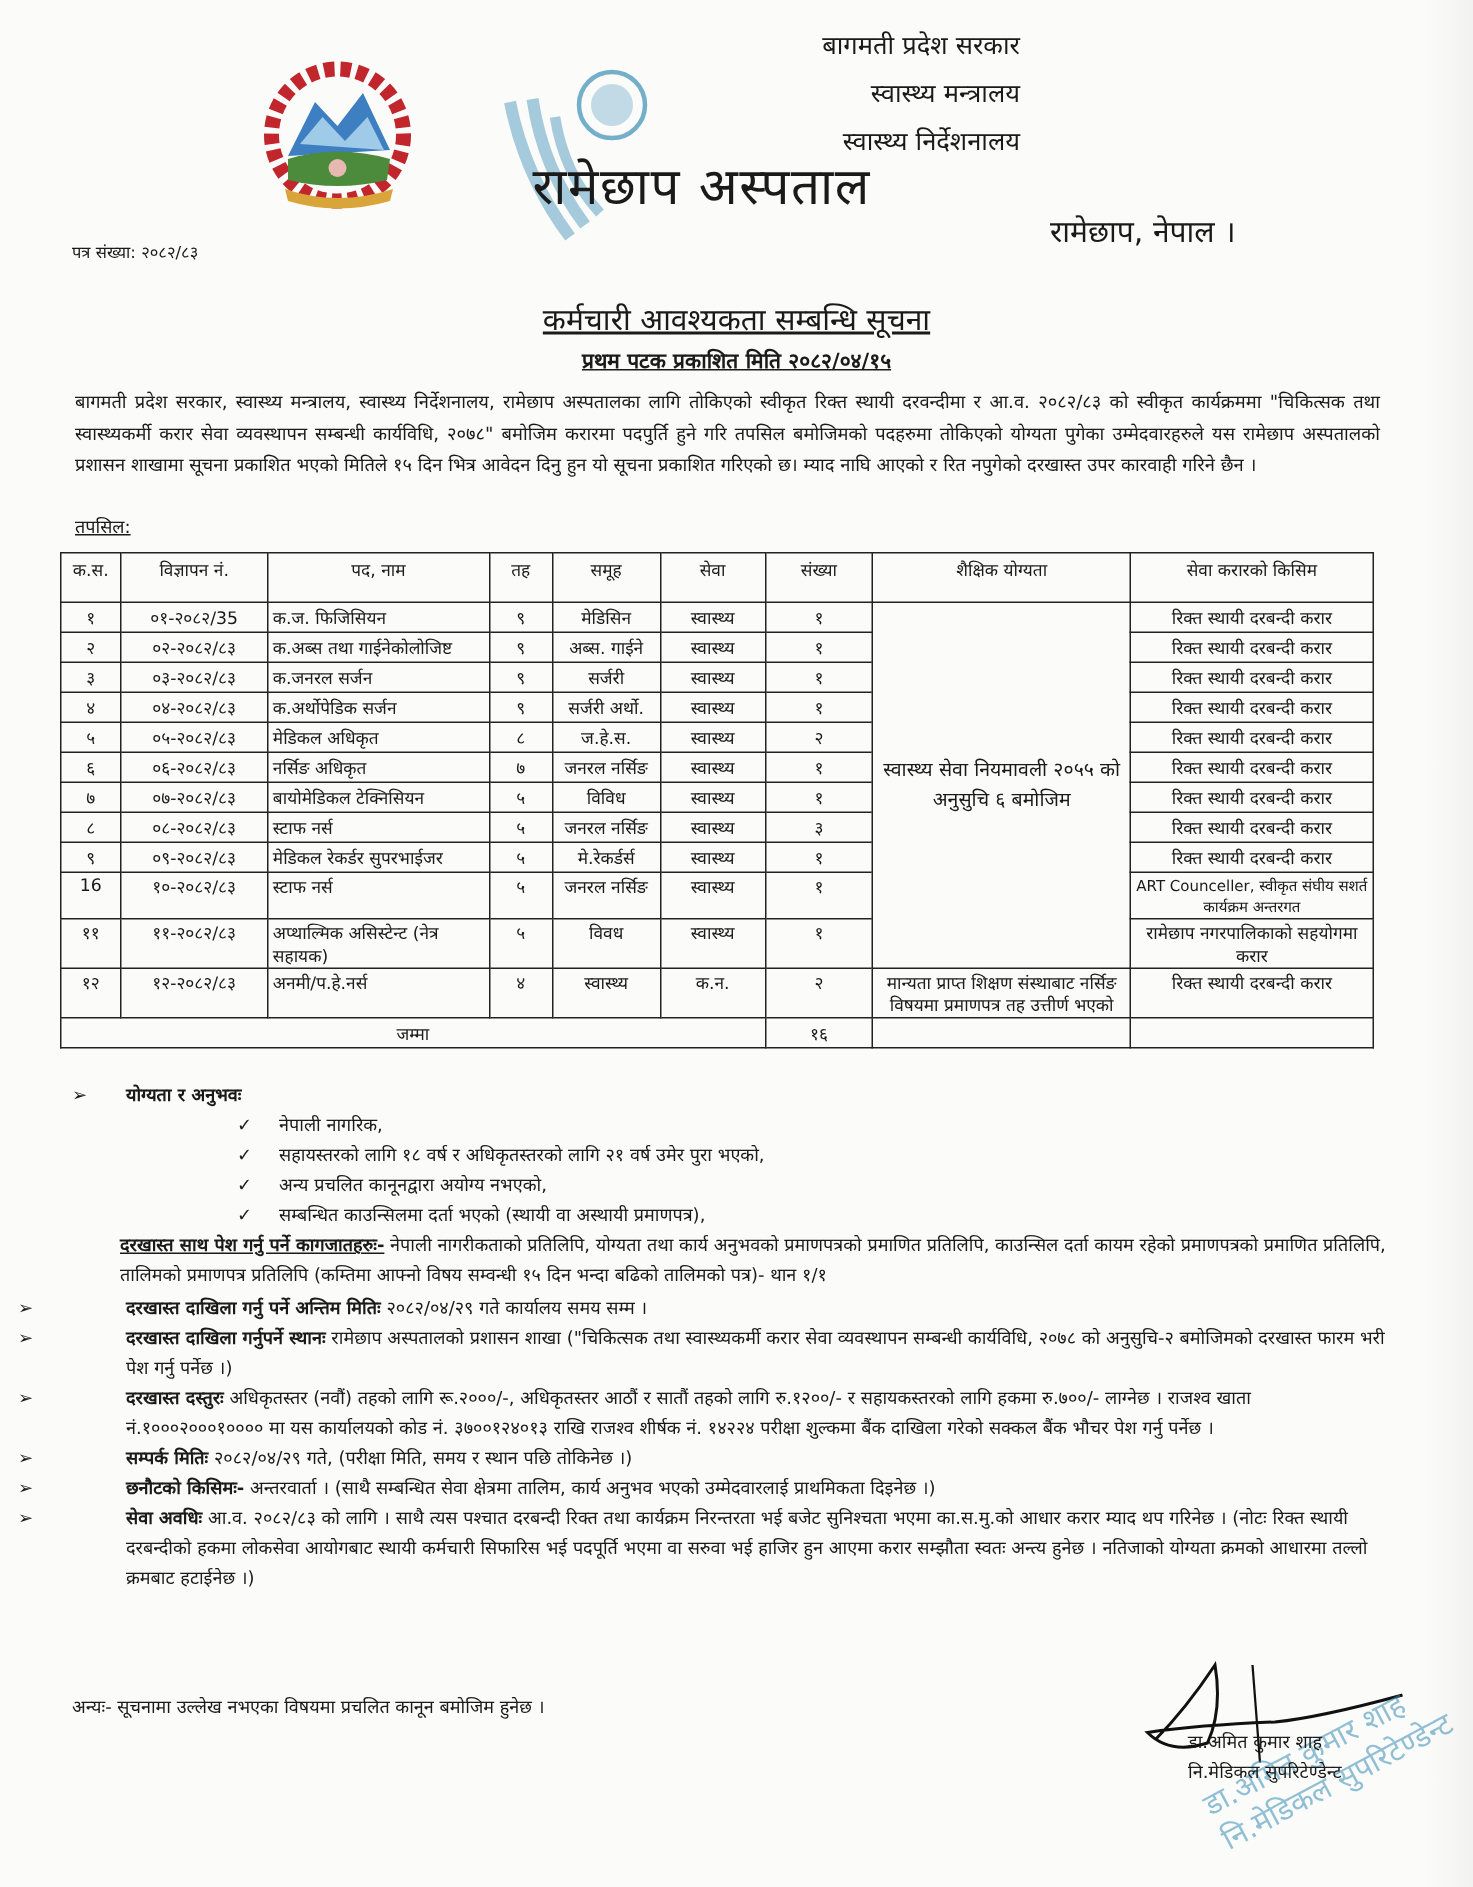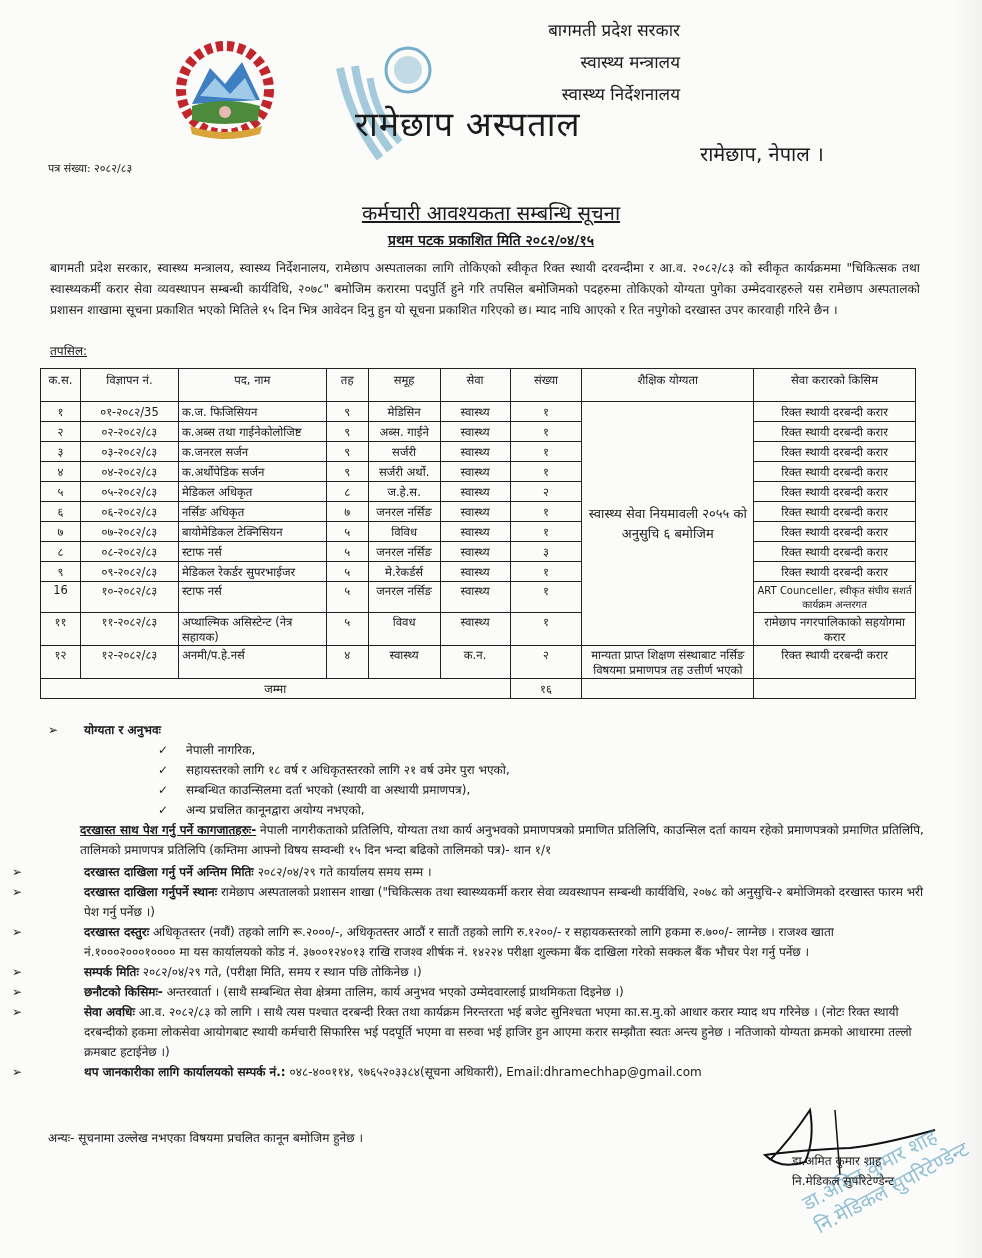--- a/index.html
+++ b/index.html
@@ -237,37 +237,36 @@
         <td></td>
         <td></td>
       </tr>
     </tbody>
 </table>
 
 <div class="sec" style="top:720px;">
   <div><span class="arrow">➢</span><span class="bold">योग्यता र अनुभवः</span></div>
   <div class="sub"><span class="check">✓</span><span>नेपाली नागरिक,</span></div>
   <div class="sub"><span class="check">✓</span><span>सहायस्तरको लागि १८ वर्ष र अधिकृतस्तरको लागि २१ वर्ष उमेर पुरा भएको,</span></div>
+  <div class="sub"><span class="check">✓</span><span>अन्य प्रचलित कानूनद्वारा अयोग्य नभएको,</span></div>
   <div class="sub"><span class="check">✓</span><span>सम्बन्धित काउन्सिलमा दर्ता भएको (स्थायी वा अस्थायी प्रमाणपत्र),</span></div>
-  <div class="sub"><span class="check">✓</span><span>अन्य प्रचलित कानूनद्वारा अयोग्य नभएको,</span></div>
 </div>
 
 <div class="sec" style="top:820px; padding-left:32px; width:848px;">
   <span class="bold ul">दरखास्त साथ पेश गर्नु पर्ने कागजातहरुः-</span>
   <span>नेपाली नागरीकताको प्रतिलिपि, योग्यता तथा कार्य अनुभवको प्रमाणपत्रको प्रमाणित प्रतिलिपि, काउन्सिल दर्ता कायम रहेको प्रमाणपत्रको प्रमाणित प्रतिलिपि, तालिमको प्रमाणपत्र प्रतिलिपि (कम्तिमा आफ्नो विषय सम्वन्धी १५ दिन भन्दा बढिको तालिमको पत्र)- थान १/१</span>
 </div>
 
 <div class="sec" style="top:862px;" id="bullets">
     <div style="padding-left: 36px; text-indent: -36px;"><span class="arrow">➢</span><span class="bold">दरखास्त दाखिला गर्नु पर्ने अन्तिम मितिः</span> <span>२०८२/०४/२९ गते कार्यालय समय सम्म ।</span></div>
     <div style="padding-left: 36px; text-indent: -36px;"><span class="arrow">➢</span><span class="bold">दरखास्त दाखिला गर्नुपर्ने स्थानः</span> <span>रामेछाप अस्पतालको प्रशासन शाखा ("चिकित्सक तथा स्वास्थ्यकर्मी करार सेवा व्यवस्थापन सम्बन्धी कार्यविधि, २०७८ को अनुसुचि-२ बमोजिमको दरखास्त फारम भरी पेश गर्नु पर्नेछ ।)</span></div>
     <div style="padding-left: 36px; text-indent: -36px;"><span class="arrow">➢</span><span class="bold">दरखास्त दस्तुरः</span> <span>अधिकृतस्तर (नवौं) तहको लागि रू.२०००/-, अधिकृतस्तर आठौं र सातौं तहको लागि रु.१२००/- र सहायकस्तरको लागि हकमा रु.७००/- लाग्नेछ । राजश्व खाता नं.१०००२०००१०००० मा यस कार्यालयको कोड नं. ३७००१२४०१३ राखि राजश्व शीर्षक नं. १४२२४ परीक्षा शुल्कमा बैंक दाखिला गरेको सक्कल बैंक भौचर पेश गर्नु पर्नेछ ।</span></div>
     <div style="padding-left: 36px; text-indent: -36px;"><span class="arrow">➢</span><span class="bold">सम्पर्क मितिः</span> <span>२०८२/०४/२९ गते, (परीक्षा मिति, समय र स्थान पछि तोकिनेछ ।)</span></div>
     <div style="padding-left: 36px; text-indent: -36px;"><span class="arrow">➢</span><span class="bold">छनौटको किसिमः-</span> <span>अन्तरवार्ता । (साथै सम्बन्धित सेवा क्षेत्रमा तालिम, कार्य अनुभव भएको उम्मेदवारलाई प्राथमिकता दिइनेछ ।)</span></div>
     <div style="padding-left: 36px; text-indent: -36px;"><span class="arrow">➢</span><span class="bold">सेवा अवधिः</span> <span>आ.व. २०८२/८३ को लागि । साथै त्यस पश्चात दरबन्दी रिक्त तथा कार्यक्रम निरन्तरता भई बजेट सुनिश्चता भएमा का.स.मु.को आधार करार म्याद थप गरिनेछ । (नोटः रिक्त स्थायी दरबन्दीको हकमा लोकसेवा आयोगबाट स्थायी कर्मचारी सिफारिस भई पदपूर्ति भएमा वा सरुवा भई हाजिर हुन आएमा करार सम्झौता स्वतः अन्त्य हुनेछ । नतिजाको योग्यता क्रमको आधारमा तल्लो क्रमबाट हटाईनेछ ।)</span></div>
-    <div style="padding-left: 36px; text-indent: -36px;"><span class="arrow">➢</span><span class="bold">थप जानकारीका लागि कार्यालयको सम्पर्क नं.:</span> <span>०४८-४००११४, ९७६५२०३३८४(सूचना अधिकारी), Email:dhramechhap@gmail.com</span></div>
   </div>
 
 <div class="sec" style="top:1128px;">अन्यः- सूचनामा उल्लेख नभएका विषयमा प्रचलित कानून बमोजिम हुनेछ ।</div>
 
 <svg class="abs sig" viewBox="0 0 200 80">
   <path d="M30 60 Q50 40 70 10 Q75 40 65 62 Q40 70 25 55 Q60 50 110 48 Q140 45 195 30" fill="none" stroke="#111" stroke-width="2"></path>
   <path d="M95 10 L100 75" stroke="#111" stroke-width="1.5"></path>
 </svg>
 <div class="abs sigstamp">
   <div>डा.अमित कुमार शाह</div>

